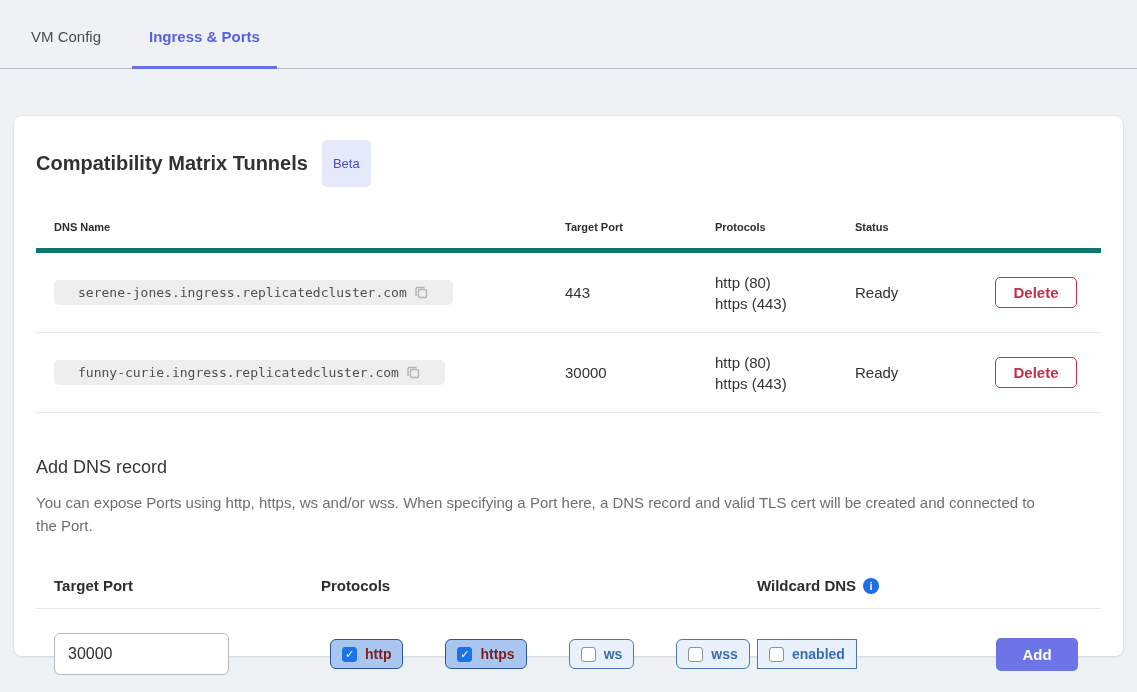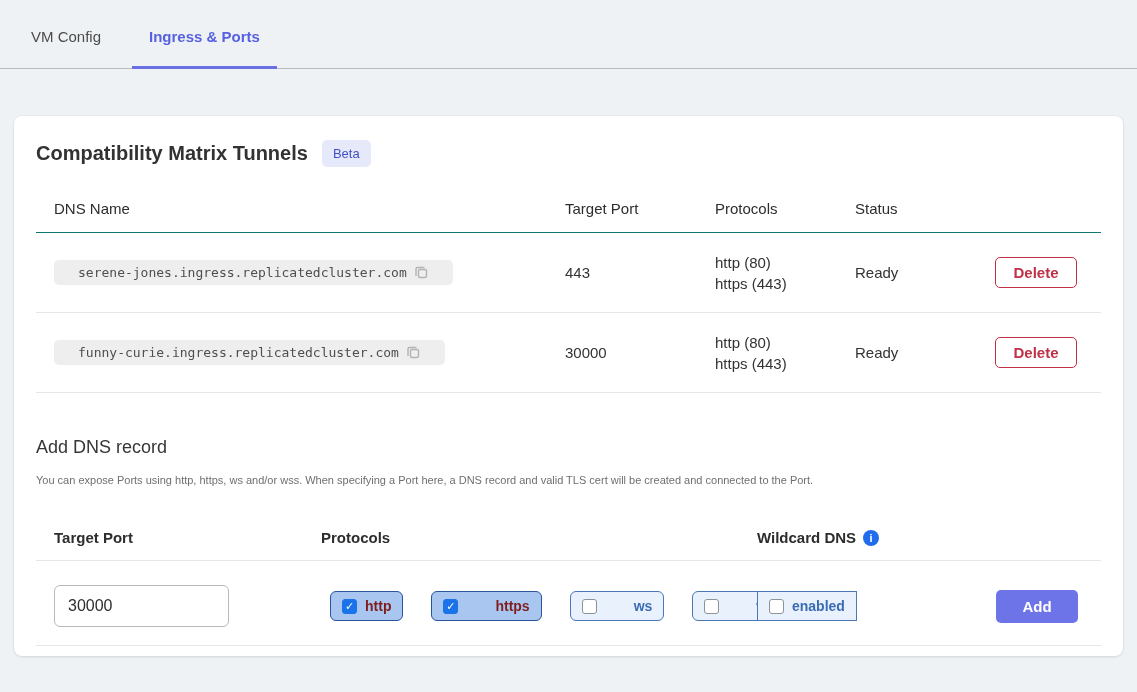--- a/index.html
+++ b/index.html
@@ -50,36 +50,36 @@
   .card-title {
     font-size: 20px;
     font-weight: 700;
     color: #323232;
   }
   .beta-badge {
     margin-left: 14px;
     background: #e6e9fa;
     color: #4350c5;
     font-size: 13px;
-    padding: 6px 11px;
+    padding: 16px 11px;
     border-radius: 5px;
   }
 
   
   .tbl { margin-top: 18px; }
   .tbl-header, .tbl-row {
     display: grid;
     grid-template-columns: 529px 150px 140px 140px 106px;
     align-items: center;
   }
   .tbl-header {
     height: 48px;
-    border-bottom: 1px solid #0f766e;
-    font-size: 15px;
-    font-weight: 400;
+    border-bottom: 5px solid #0f766e;
+    font-size: 11px;
+    font-weight: 700;
     color: #2d2d2d;
   }
   .tbl-header > div:first-child { padding-left: 18px; }
   .tbl-row {
     height: 80px;
     border-bottom: 1px solid #e4e6e8;
     font-size: 15px;
     color: #333333;
   }
   .tbl-row > div:first-child { padding-left: 18px; }
@@ -114,22 +114,22 @@
 
   
   .add-title {
     margin-top: 44px;
     font-size: 18px;
     font-weight: 500;
     color: #363636;
   }
   .add-desc {
     margin-top: 13px;
-    font-size: 11px;
-    line-height: 18px;
+    font-size: 15px;
+    line-height: 23px;
     color: #6f6f6f;
     max-width: 1005px;
   }
 
   .form-labels {
     margin-top: 26px;
     display: grid;
     grid-template-columns: 285px 436px 239px 105px;
     align-items: center;
     height: 46px;
@@ -178,21 +178,21 @@
     align-items: center;
     border-radius: 6px;
     padding: 6px 11px;
     font-size: 14px;
     font-weight: 700;
     cursor: pointer;
     border: 1px solid #4b77b8;
     background: #e9f1fc;
     color: #3a6cb4;
   }
-  .chip + .chip { margin-left: 28px; gap: 29px; }
+  .chip + .chip { margin-left: 42px; }
   .chip .box {
     width: 15px; height: 15px;
     border-radius: 3px;
     border: 1.5px solid #8d9297;
     background: #ffffff;
     margin-right: 8px;
     display: inline-flex;
     align-items: center;
     justify-content: center;
     font-size: 11px;

